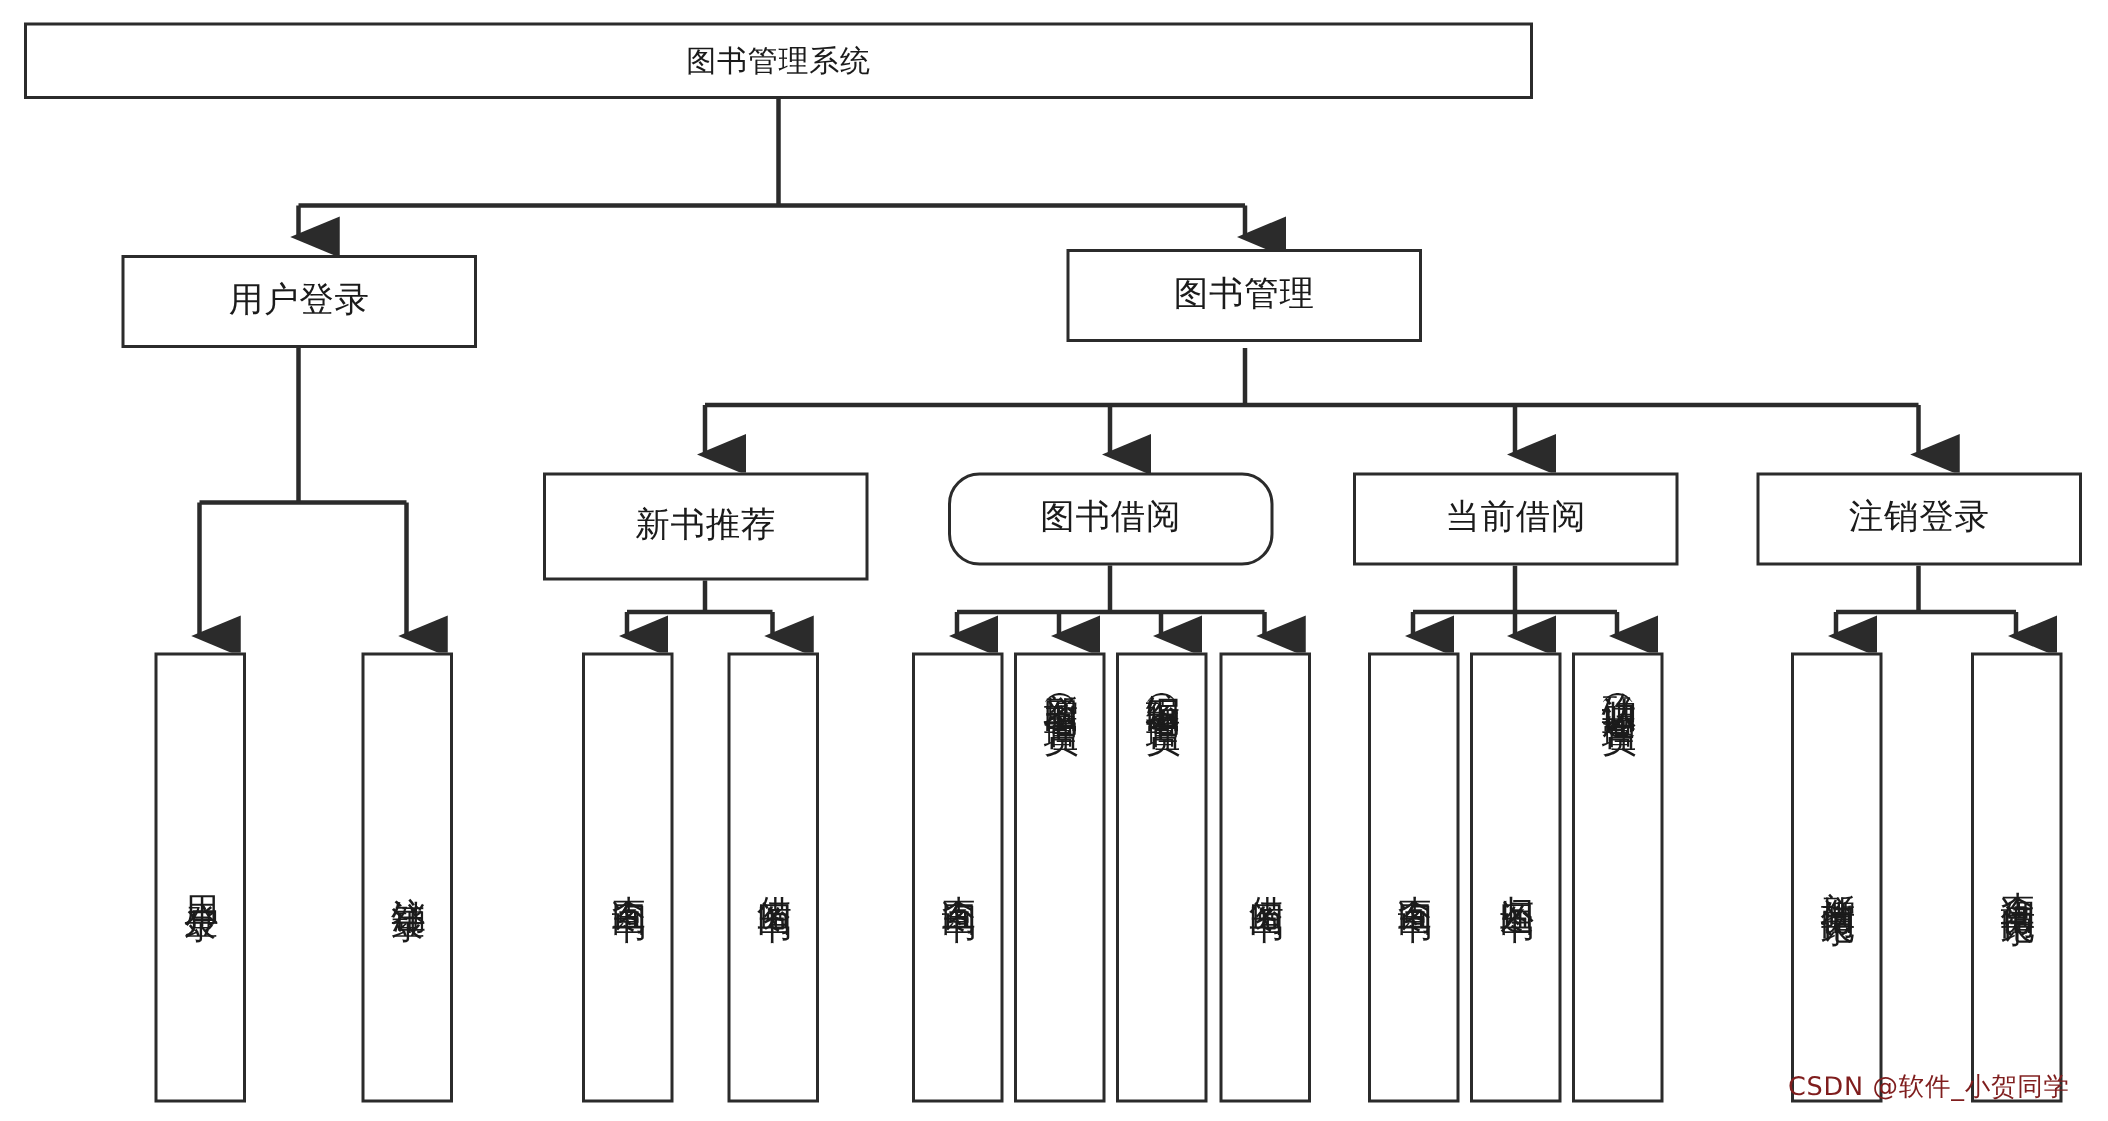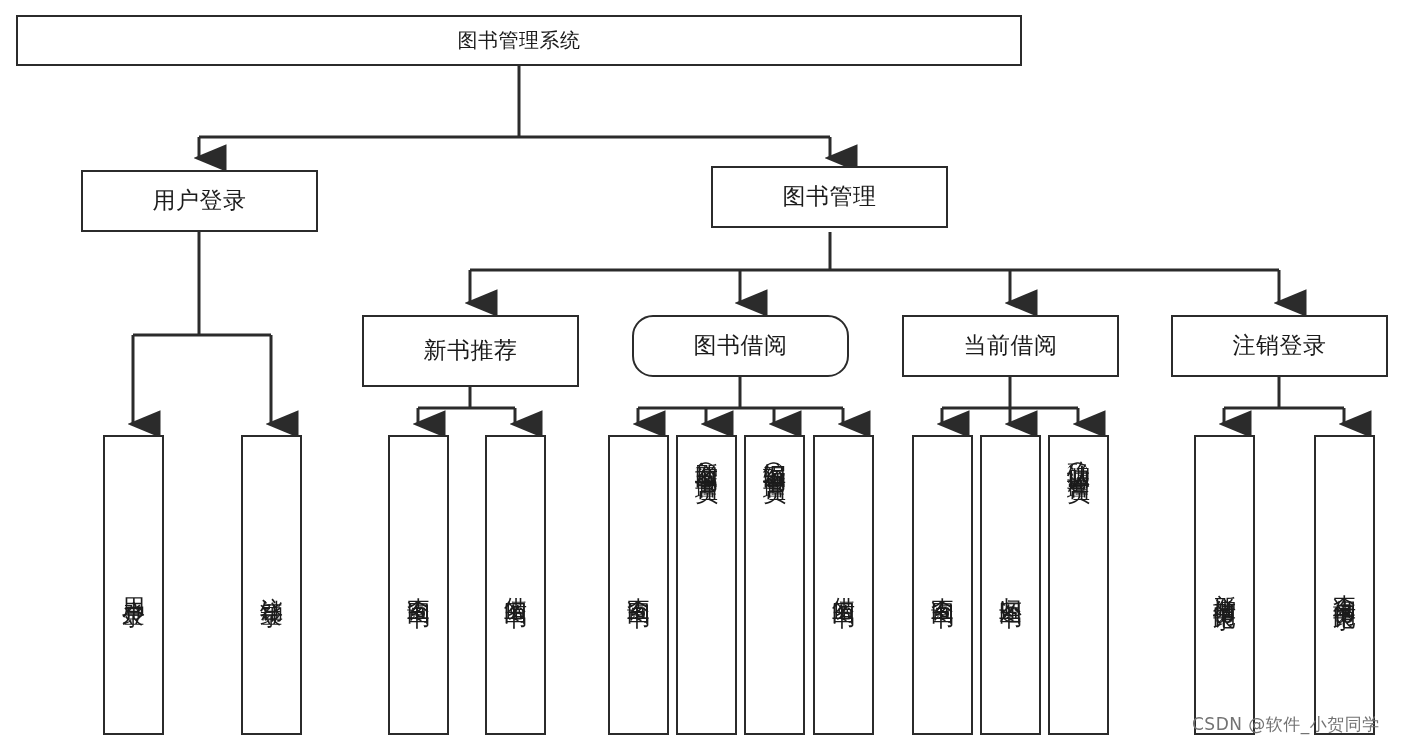--- a/index.html
+++ b/index.html
@@ -59,21 +59,21 @@
     max-height:100%;
   }
   .node.v.center{
     align-items:center;
   }
   #watermark{
     position:absolute;
     left:1192px;
     top:713px;
     font-size:17px;
-    color:#737373;
+    color:#7f1d1d;
     letter-spacing:0.5px;
     white-space:nowrap;
     font-family:"DejaVu Sans","Liberation Sans",sans-serif;
   }
 </style>
 </head>
 <body>
 
 <div id="canvas">
 

